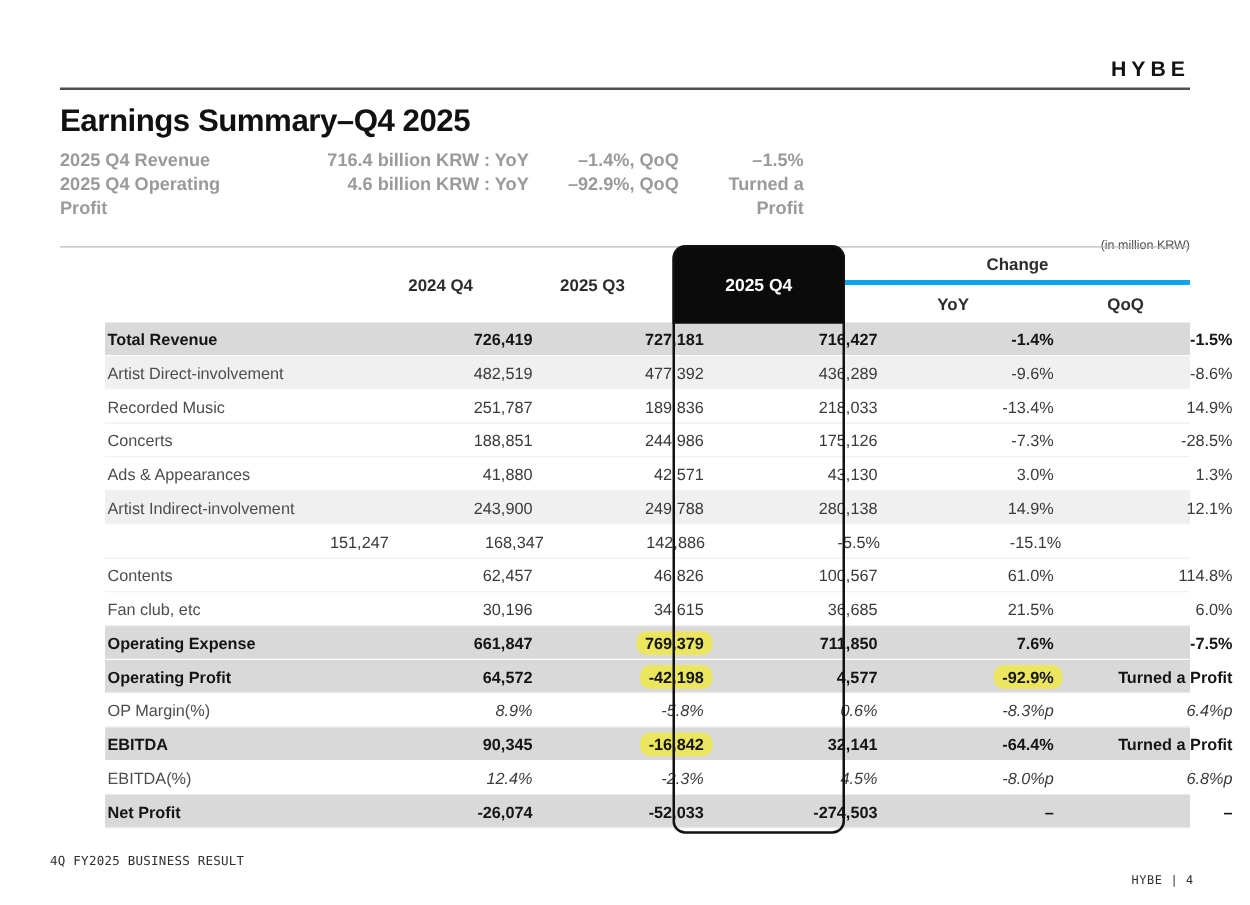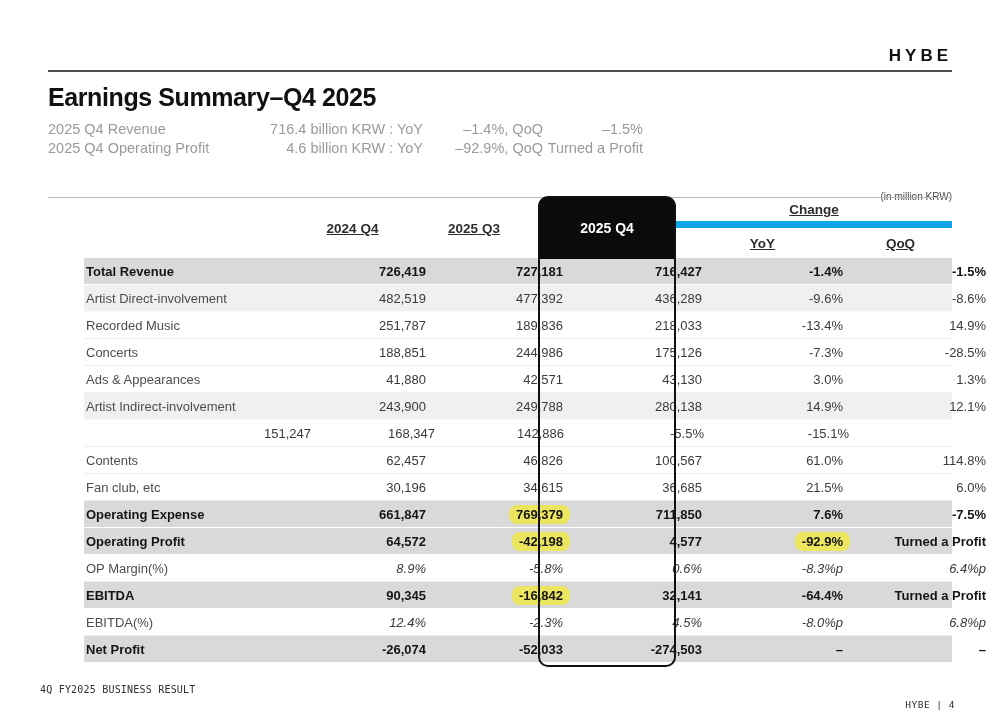--- a/index.html
+++ b/index.html
@@ -19,44 +19,43 @@
     background:#4f4f4f;
   }
   .title {
     position:absolute; left:48px; top:83px;
     font-size:25px; font-weight:bold; letter-spacing:-0.4px; color:#111;
   }
   
   .summary {
     position:absolute; left:48px; top:120px;
     display:grid; grid-template-columns:170px 205px 120px 100px;
-    font-size:14.5px; line-height:19px; color:#9a9a9a;
+    font-size:14.5px; line-height:19px; color:#9a9a9a;font-weight:bold;
   }
   .summary .s-label { text-align:left; }
   .summary .s-val   { text-align:right; }
   .unit-note {
     position:absolute; right:48px; top:191px;
     font-size:10px; color:#4a4a4a;
   }
   
   .table {
     position:absolute; left:48px; top:197px; width:904px;
     font-size:13px;
   }
   .thead {
     position:relative; height:61px; border-top:1px solid #b9b9b9;
     display:grid; grid-template-columns:247px 115px 128px 138px 139px 137px;
     font-weight:bold; color:#2d2d2d; font-size:13.5px;
   }
-  .thead .hcell { display:flex; align-items:center; justify-content:center;text-decoration:underline; }
+  .thead .hcell { display:flex; align-items:center; justify-content:center; }
   .change-group { grid-column:5 / 7; display:flex; flex-direction:column; }
   .change-label {
     height:30px; display:flex; align-items:center; justify-content:center;
-    border-bottom:7px solid #0ea5e9;
-    text-decoration:underline;
+    border-bottom:4px solid #0ea5e9;
   }
   .change-sub { flex:1; display:grid; grid-template-columns:139px 137px; }
   .change-sub .hcell { font-weight:bold;padding-left:34px; }
   
   .q4-head {
     position:absolute; left:490px; top:-1px; width:138px; height:62px;
     background:var(--accent-black,#0b0b0b); border-radius:10px 10px 0 0;
     color:#fff; font-weight:bold; font-size:14px;
     display:flex; align-items:center; justify-content:center; z-index:4;
   }

